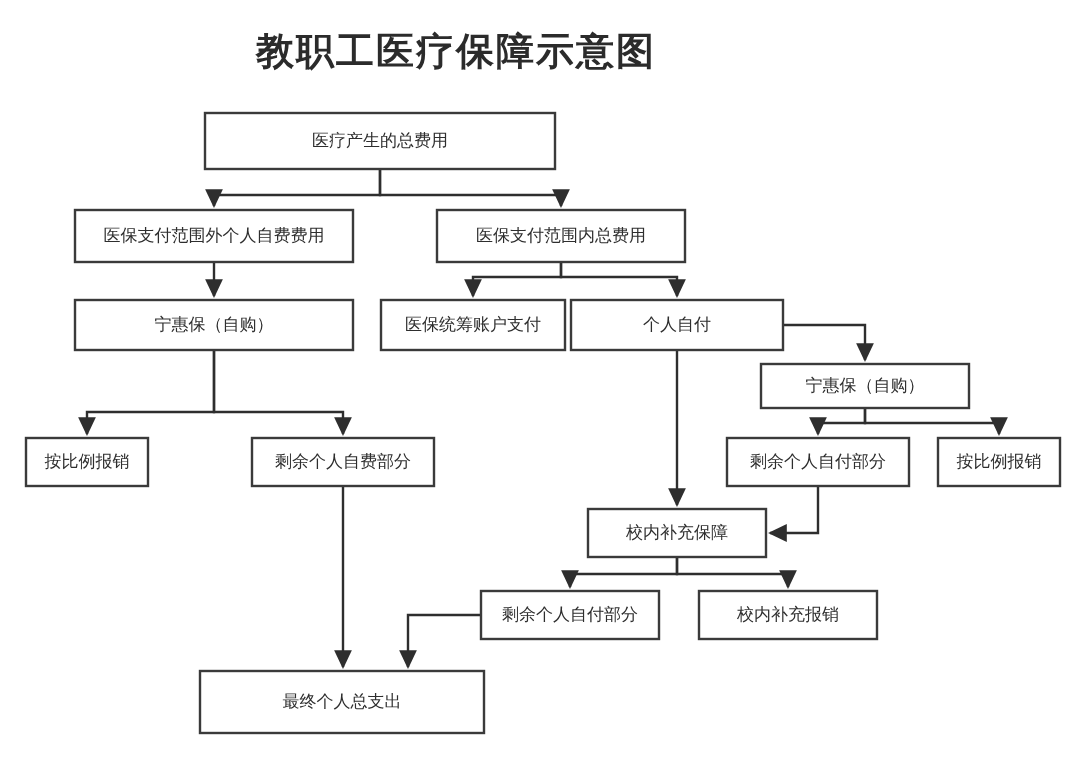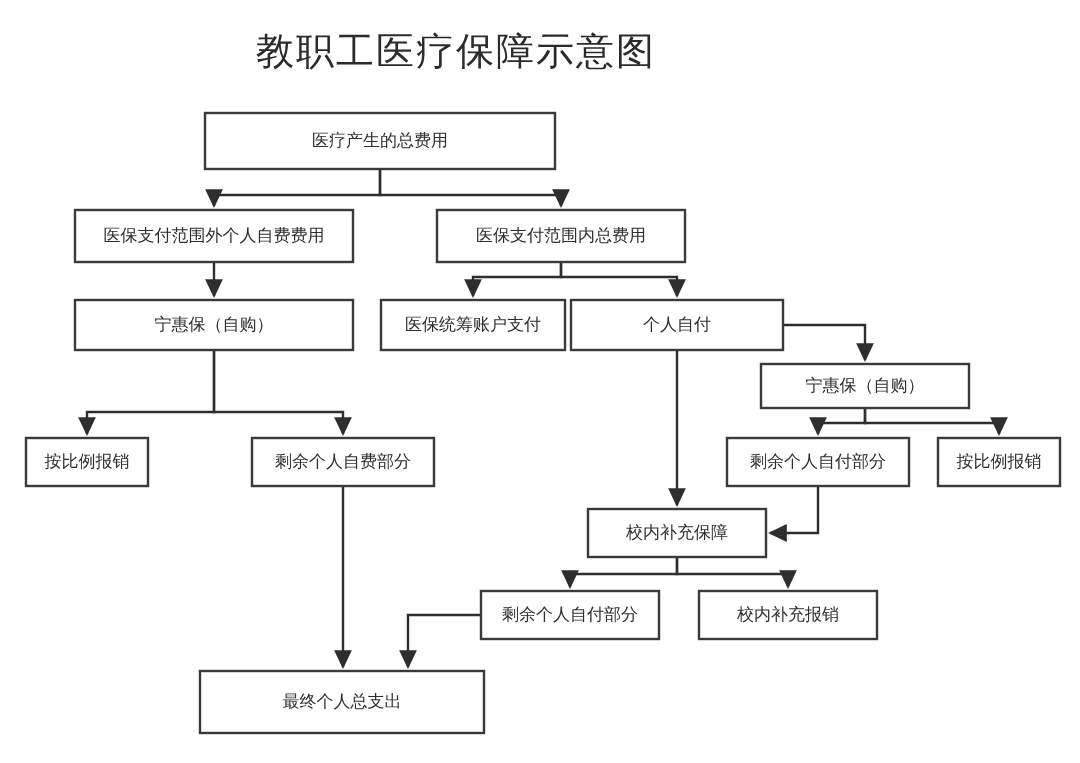--- a/index.html
+++ b/index.html
@@ -19,21 +19,21 @@
     width: 1080px;
     height: 763px;
   }
   .diagram-title {
     position: absolute;
     left: 0;
     top: 26px;
     width: 912px;
     text-align: center;
     font-size: 38px;
-    font-weight: normal;
+    font-weight: bold;
     color: #2b2b2b;
     letter-spacing: 2px;
     font-family: "Liberation Sans", "DejaVu Sans", sans-serif;
   }
   svg.flow-svg {
     position: absolute;
     left: 0;
     top: 0;
     width: 1080px;
     height: 763px;

